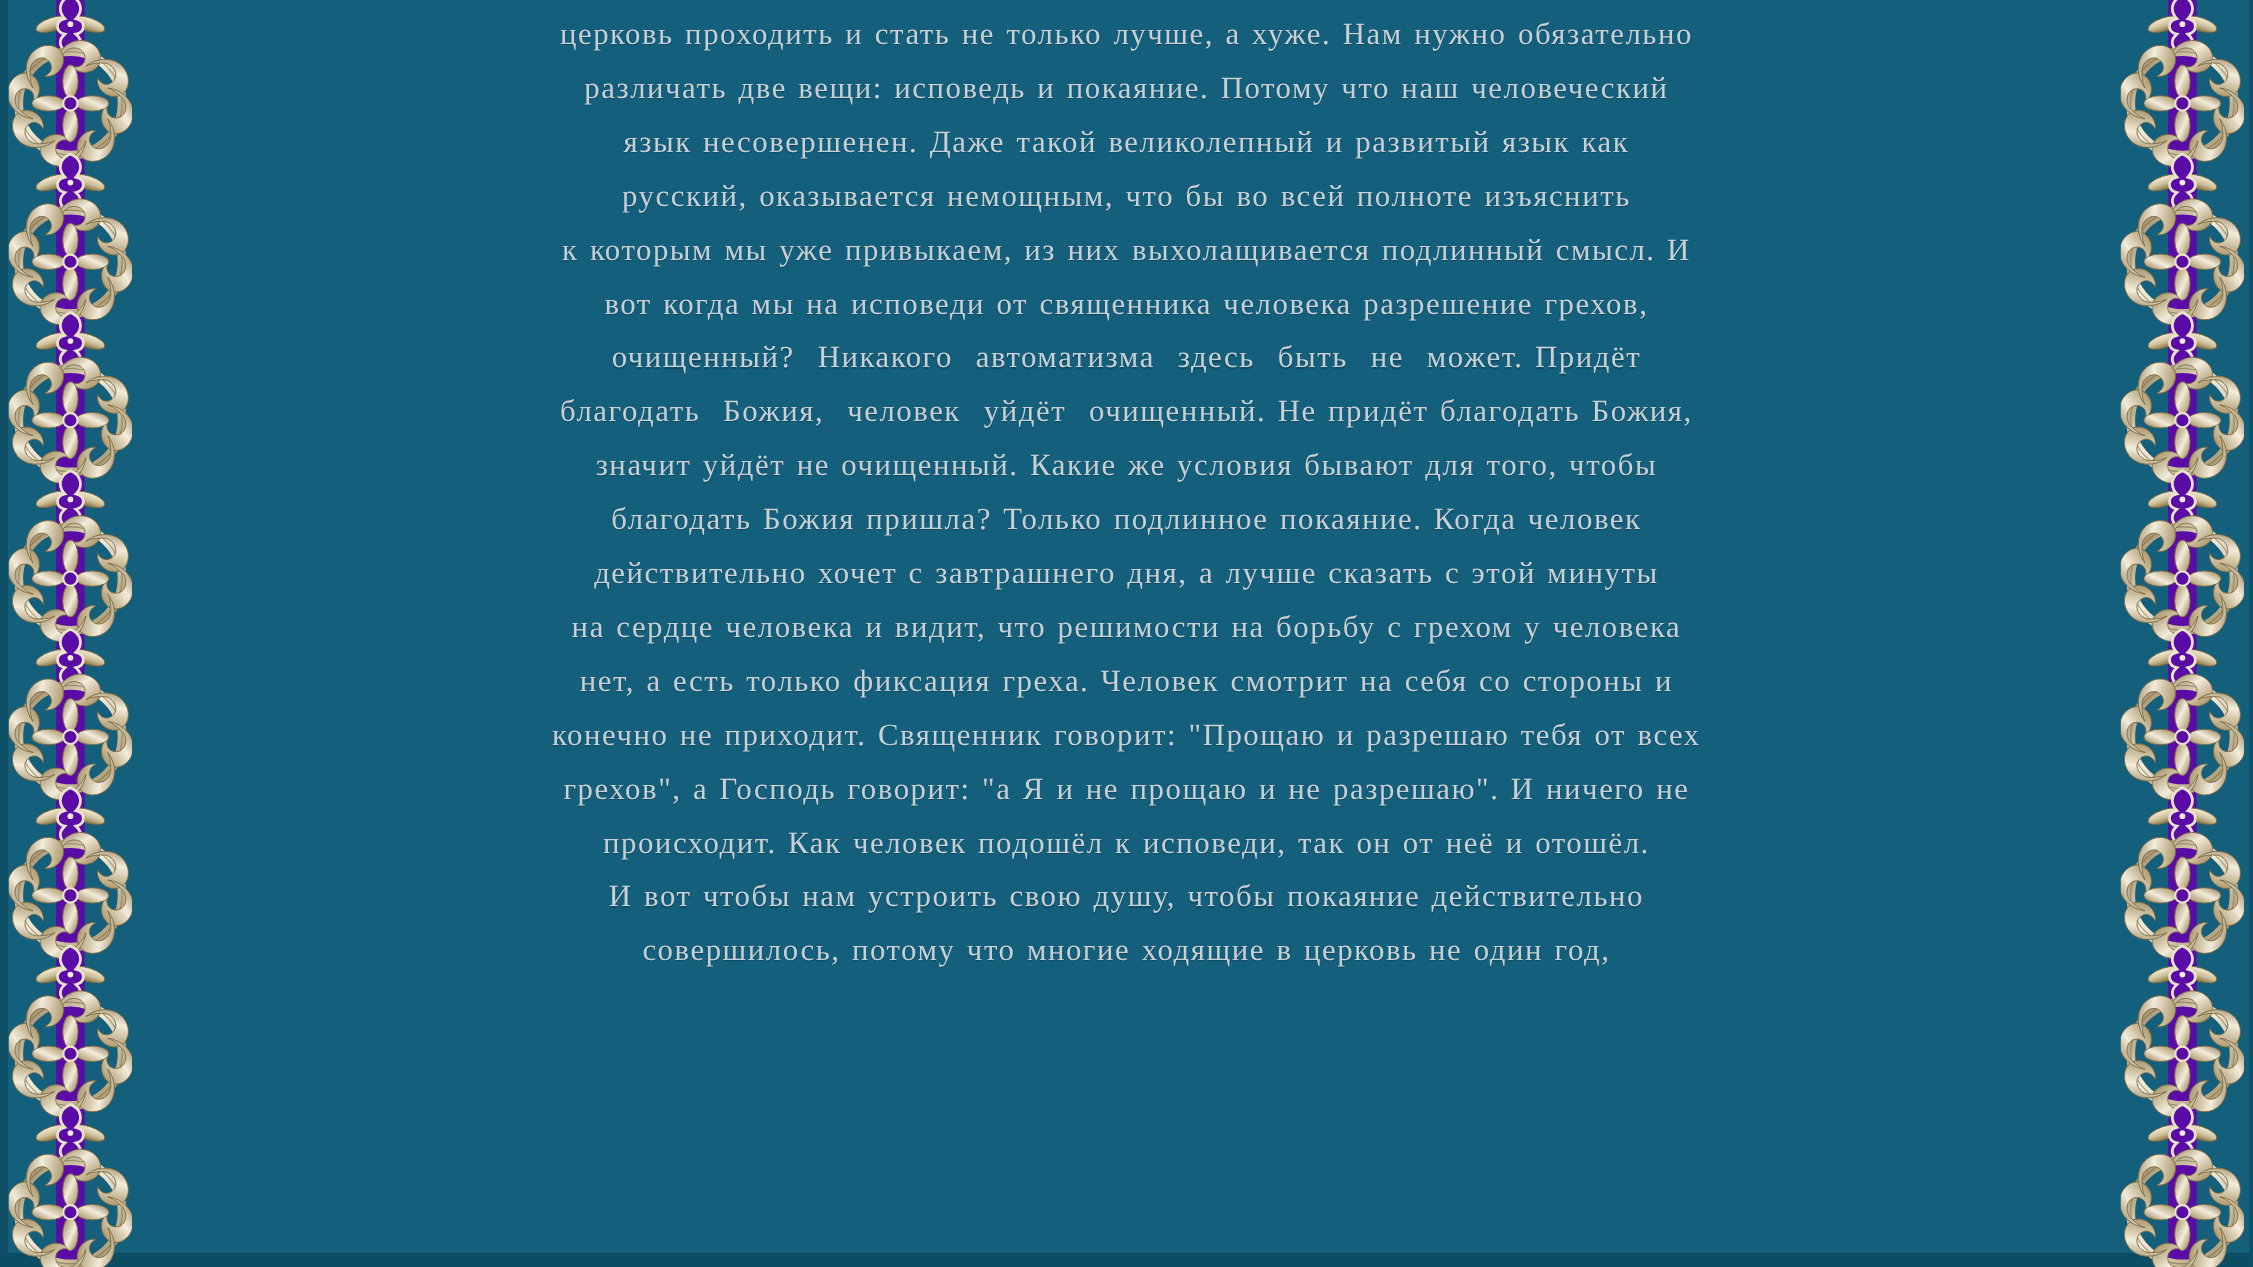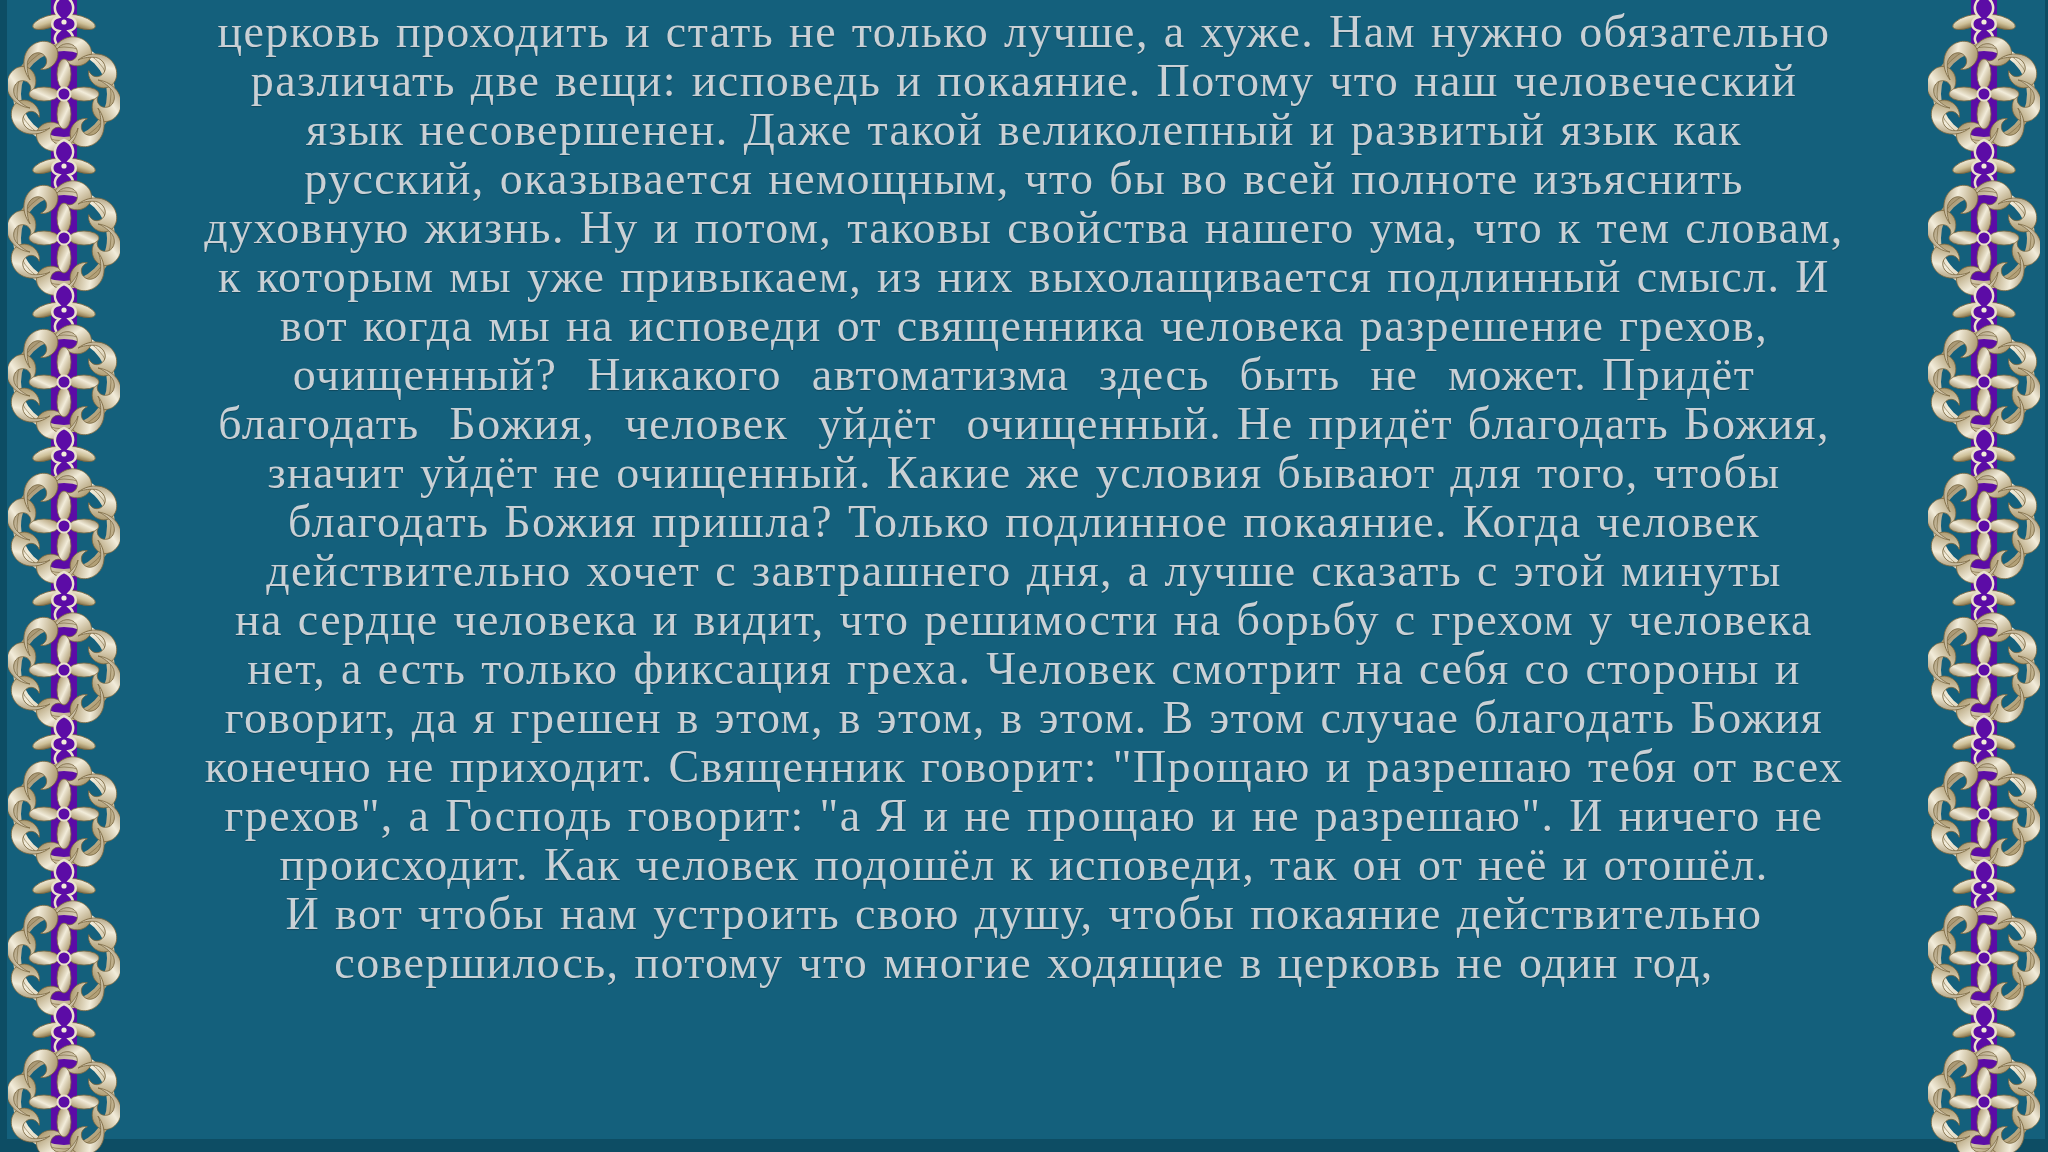--- a/index.html
+++ b/index.html
@@ -18,21 +18,21 @@
     position:absolute;top:0;width:112px;height:1152px;z-index:2;
   }
   .border-strip.left{left:8px;}
   .border-strip.right{right:8px;}
   .text-block{
     position:absolute;
     left:130px;right:130px;top:7px;
     z-index:3;
     text-align:center;
     color:var(--fg,#c9d0d5);
-    font-size:46px;
+    font-size:28px;
     line-height:49px;
     letter-spacing:1.4px;
     word-spacing:2px;
   }
   .line{
     white-space:pre-wrap;
     text-shadow:0 1px 1px rgba(0,0,0,0.25);
   }
 </style>
 </head>
@@ -116,29 +116,27 @@
 
 <svg class="border-strip right" viewBox="0 0 112 1152">
   <use href="#strip"></use>
 </svg>
 
 <div class="text-block">
     <div class="line">церковь проходить и стать не только лучше, а хуже. Нам нужно обязательно</div>
     <div class="line">различать две вещи: исповедь и покаяние. Потому что наш человеческий</div>
     <div class="line">язык несовершенен. Даже такой великолепный и развитый язык как</div>
     <div class="line">русский, оказывается немощным, что бы во всей полноте изъяснить</div>
-    <div class="line">духовную жизнь. Ну и потом, таковы свойства нашего ума, что к тем словам,</div>
     <div class="line">к которым мы уже привыкаем, из них выхолащивается подлинный смысл. И</div>
     <div class="line">вот когда мы на исповеди от священника человека разрешение грехов,</div>
     <div class="line">очищенный?  Никакого  автоматизма  здесь  быть  не  может. Придёт</div>
     <div class="line">благодать  Божия,  человек  уйдёт  очищенный. Не придёт благодать Божия,</div>
     <div class="line">значит уйдёт не очищенный. Какие же условия бывают для того, чтобы</div>
     <div class="line">благодать Божия пришла? Только подлинное покаяние. Когда человек</div>
     <div class="line">действительно хочет с завтрашнего дня, а лучше сказать с этой минуты</div>
     <div class="line">на сердце человека и видит, что решимости на борьбу с грехом у человека</div>
     <div class="line">нет, а есть только фиксация греха. Человек смотрит на себя со стороны и</div>
-    <div class="line">говорит, да я грешен в этом, в этом, в этом. В этом случае благодать Божия</div>
     <div class="line">конечно не приходит. Священник говорит: "Прощаю и разрешаю тебя от всех</div>
     <div class="line">грехов", а Господь говорит: "а Я и не прощаю и не разрешаю". И ничего не</div>
     <div class="line">происходит. Как человек подошёл к исповеди, так он от неё и отошёл.</div>
     <div class="line">И вот чтобы нам устроить свою душу, чтобы покаяние действительно</div>
     <div class="line">совершилось, потому что многие ходящие в церковь не один год,</div>
   </div>
 
 </body></html>

